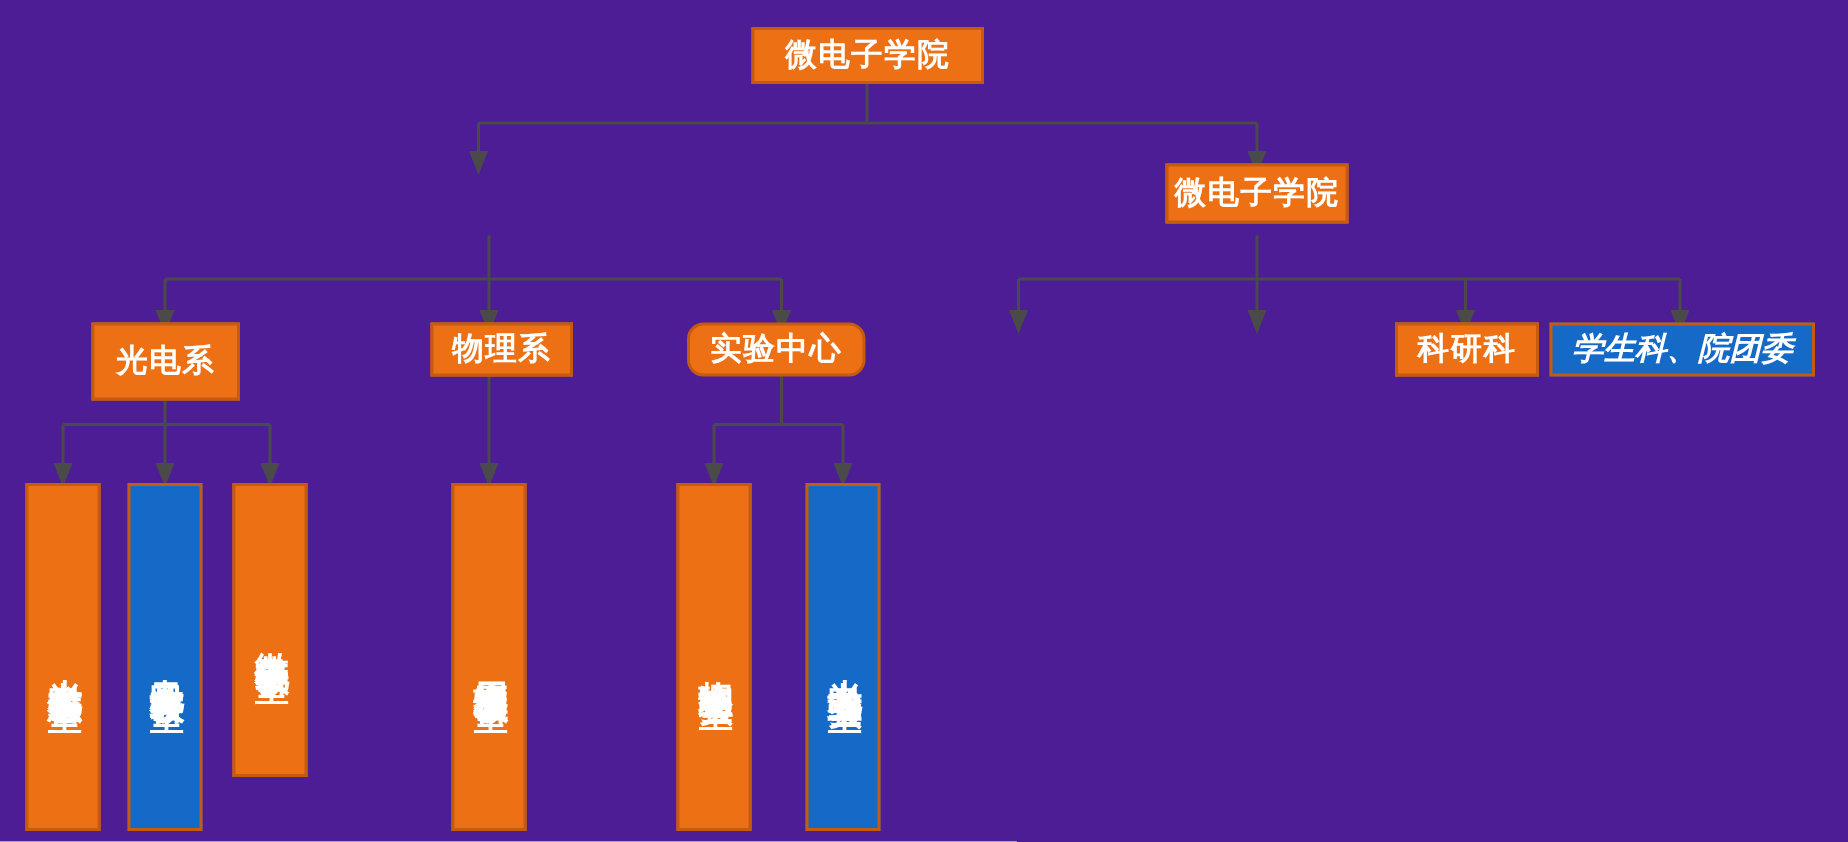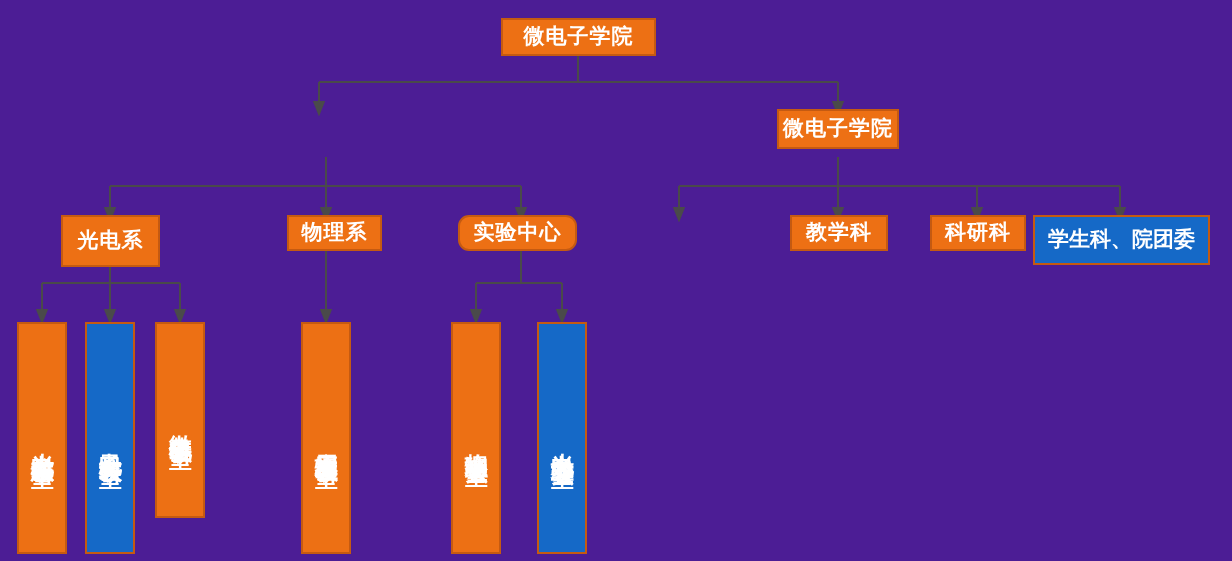--- a/index.html
+++ b/index.html
@@ -115,25 +115,24 @@
 
   <div class="node orange horiz" style="left:777px; top:109px; width:122px; height:40px;">微电子学院</div>
 
   <div class="node orange horiz" style="left:61px; top:215px; width:99px; height:52px;">光电系</div>
 
   <div class="node orange horiz" style="left:287px; top:215px; width:95px; height:36px;">物理系</div>
 
   <div class="node orange horiz" style="left:458px; top:215px; width:119px; height:36px;border-radius:11px;">实验中心</div>
 
 
-  <div class="node orange horiz" style="left:790px; top:215px; width:98px; height:36px;">教学科</div>
 
   <div class="node orange horiz" style="left:930px; top:215px; width:96px; height:36px;">科研科</div>
 
-  <div class="node blue horiz wide-label" style="left:1033px; top:215px; width:177px; height:50px;">学生科、院团委</div>
+  <div class="node blue horiz wide-label" style="left:1033px; top:215px; width:177px; height:36px;font-style:italic;">学生科、院团委</div>
 
   <div class="node orange vert" style="left:17px; top:322px; width:50px; height:232px;">光电信息教研室</div>
 
   <div class="node blue vert" style="left:85px; top:322px; width:50px; height:232px;">电子封装教研室</div>
 
   <div class="node orange vert" style="left:155px; top:322px; width:50px; height:196px;">微电子教研室</div>
 
   <div class="node orange vert" style="left:301px; top:322px; width:50px; height:232px;">应用物理教研室</div>
 
   <div class="node orange vert" style="left:451px; top:322px; width:50px; height:232px;">物理实验室</div>

